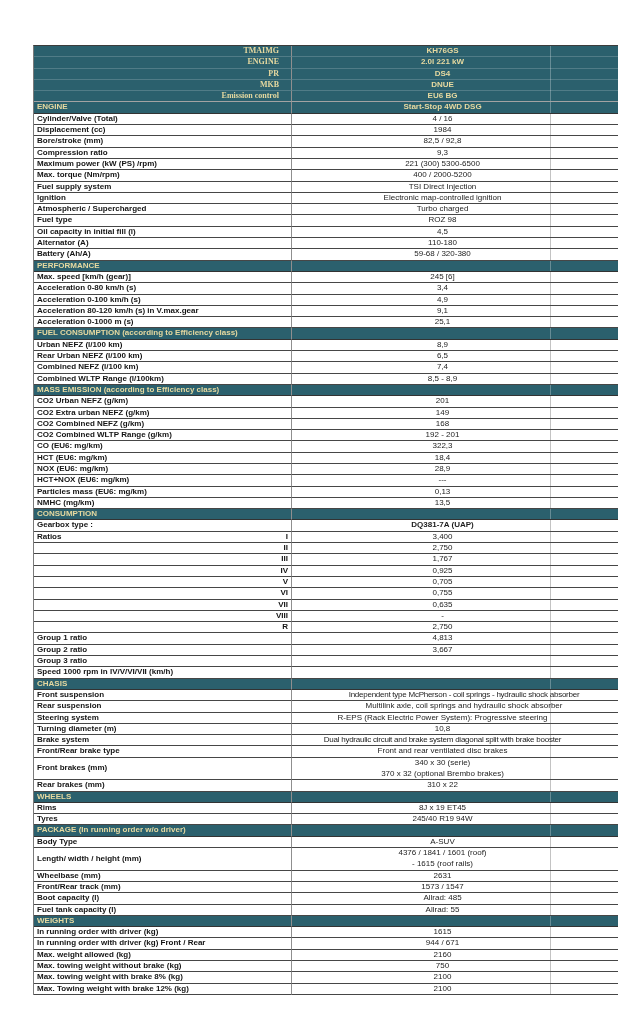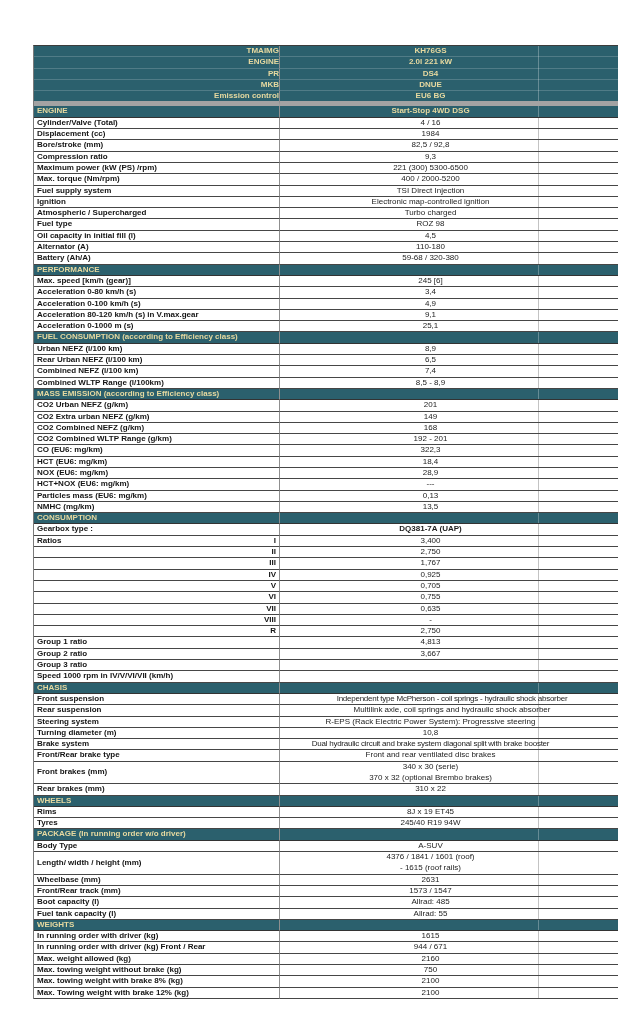--- a/index.html
+++ b/index.html
@@ -34,22 +34,22 @@
     background-origin:border-box;background-clip:border-box;background-repeat:no-repeat;background-size:100% 100%;
   }
   tr.dbl td{height:21.6px;line-height:10.5px;}
   tr.dbl td.c2 div{line-height:10.5px;}
   
   tr.teal td{background-color:#2b606d;color:#e6d9a0;font-weight:bold;}
   tr.teal td.c2{
     background-image:linear-gradient(to right,transparent 258px,rgba(255,255,255,0.28) 258px,rgba(255,255,255,0.28) 259px,transparent 259px);
   }
   tr.kv td{border-bottom:1px solid rgba(255,255,255,0.18);}
-  tr.kv.kvlast td{border-bottom:5px solid #a3a3a3;}
-  tr.kv td.c1{text-align:right;padding-right:0;padding-left:0;}
+  tr.kv.kvlast td{border-bottom:1px solid #a3a3a3;}
+  tr.kv td.c1{text-align:right;padding-right:12px;padding-left:0;font-family:Liberation Serif, serif;}
   tr.sec td{border-bottom:1px solid #333;}
   
   td.c2.wide{padding-right:0;}
   td.c2.cond{letter-spacing:-0.25px;}
   td.c2.bv{font-weight:bold;}
   
   td.c1 .rl{float:left;text-align:right;}
   td.c1 .rg{float:right;padding-right:3px;}
 </style>
 </head>

